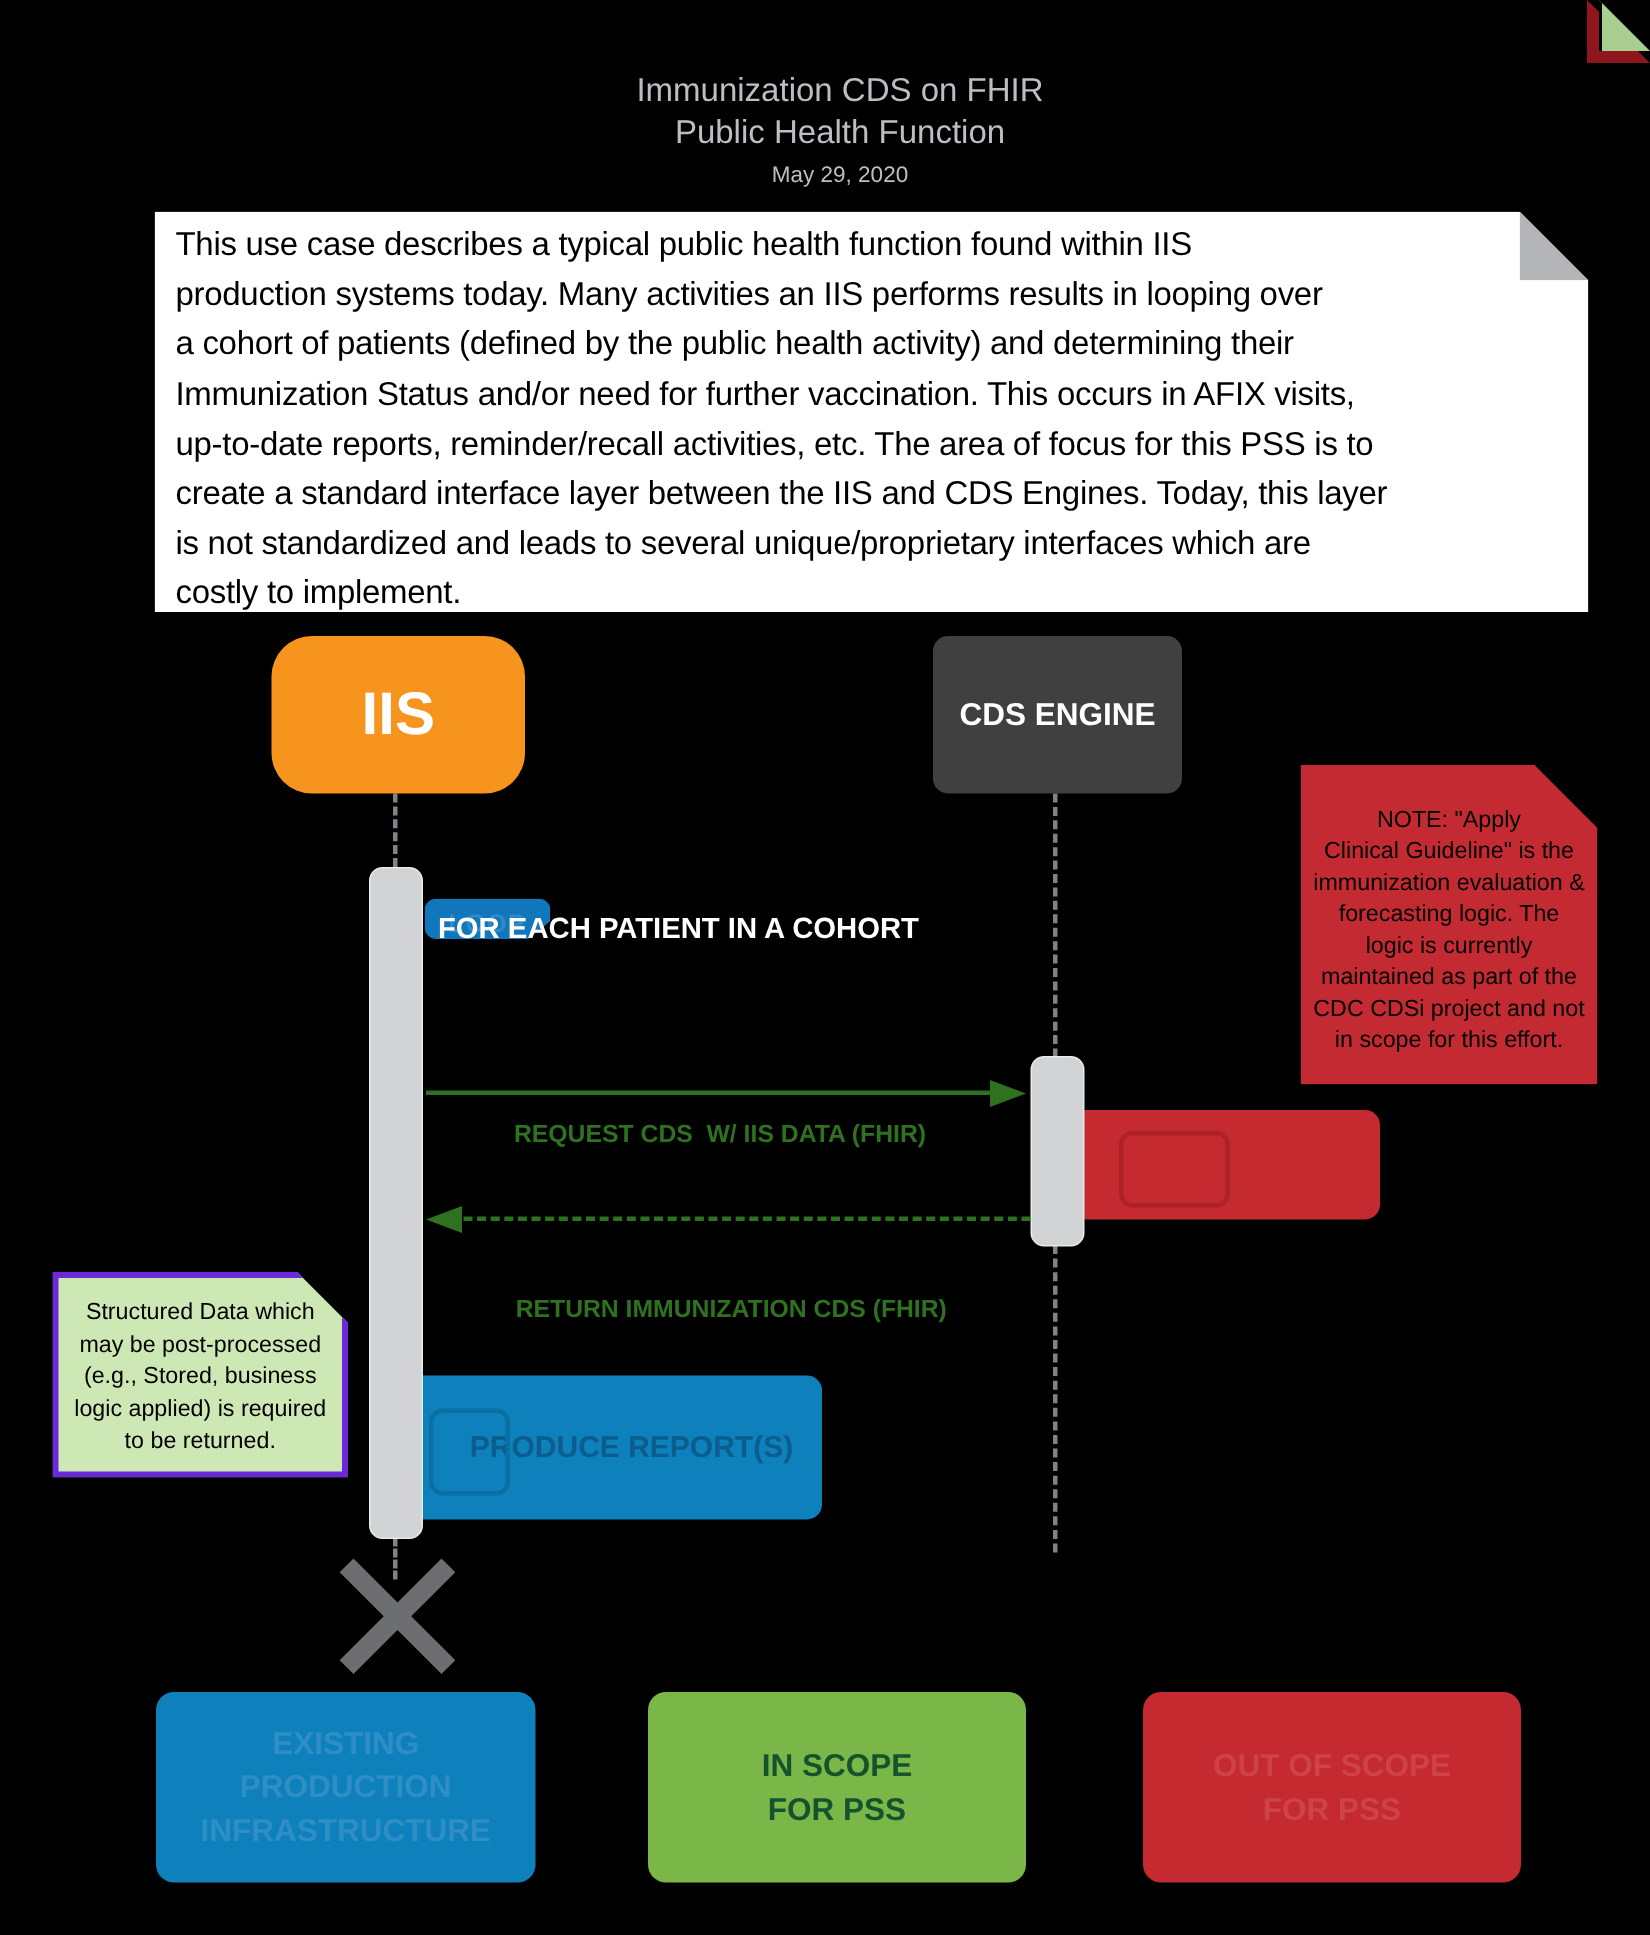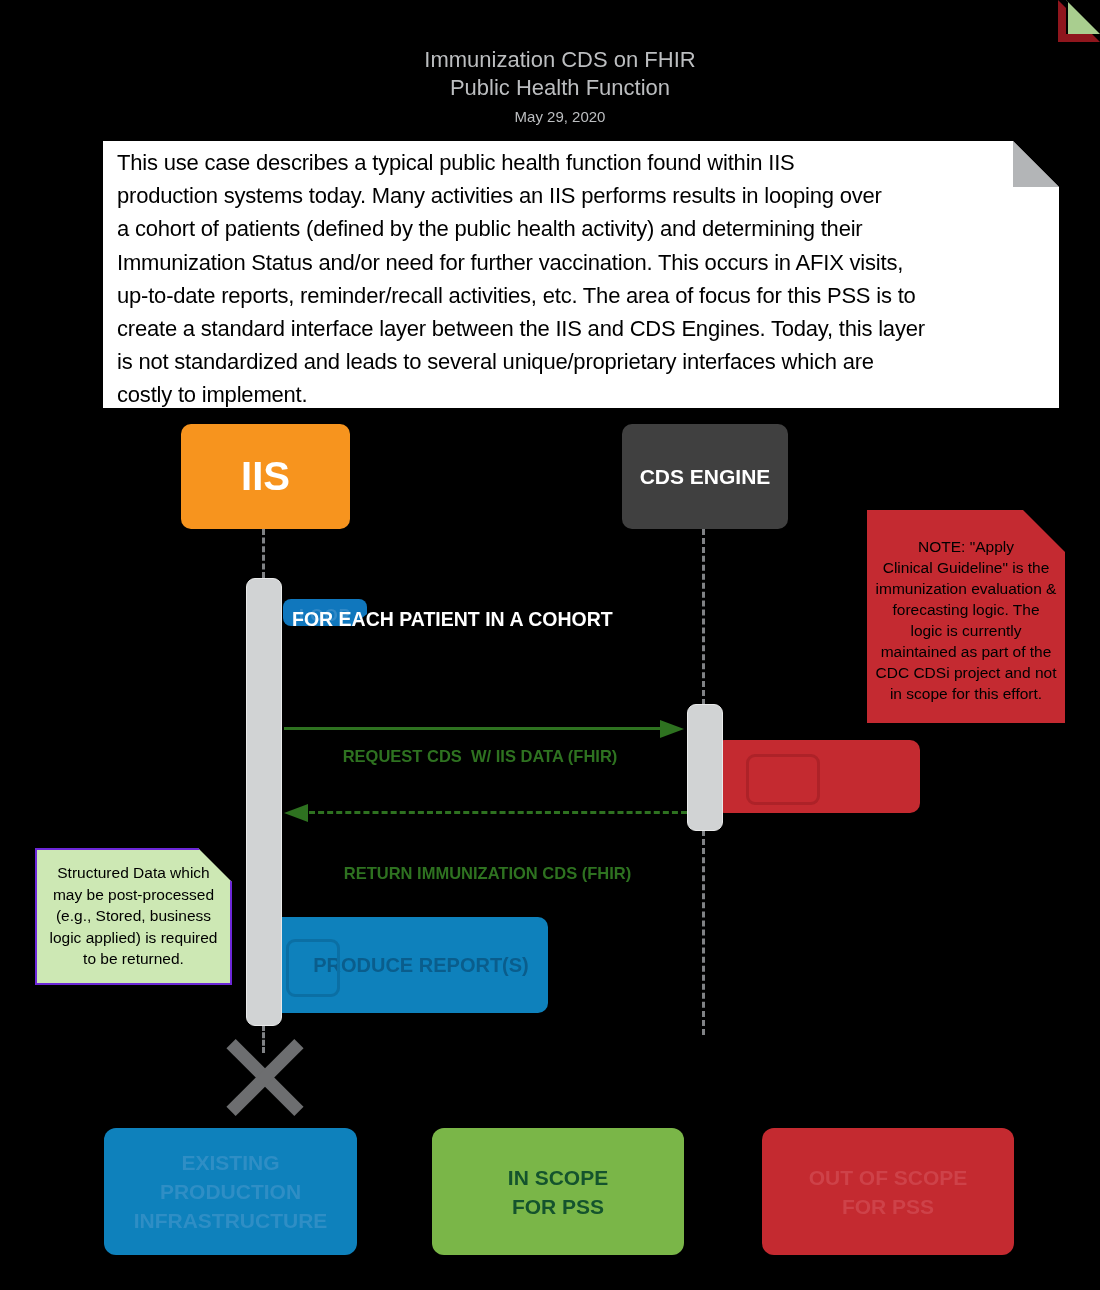--- a/index.html
+++ b/index.html
@@ -53,21 +53,21 @@
   .apply-box{left:714px;top:740px;width:206px;height:73px;font-size:19px;color:#8E1318;padding-left:14px;box-sizing:border-box;}
   .apply-icon{left:32px;top:14px;width:68px;height:45px;border:3px solid #AD2228;border-radius:9px;}
   .produce-box{left:268px;top:917px;width:280px;height:96px;font-size:20px;color:#0A5D8C;padding-left:26px;box-sizing:border-box;}
   .produce-icon{left:18px;top:22px;width:48px;height:52px;border:3px solid #0B6FA4;border-radius:9px;}
   
   .note{color:#000;text-align:center;}
   .cds-note{left:867px;top:510px;width:198px;height:213px;
             clip-path:polygon(0 0,calc(100% - 42px) 0,100% 42px,100% 100%,0 100%);
             font-size:15.5px;line-height:21px;padding-top:26px;box-sizing:border-box;}
   .cds-note-fold{top:0;right:0;width:42px;height:42px;background:#8F161D;clip-path:polygon(0 0,100% 100%,0 100%);}
-  .green-note{left:35px;top:848px;width:197px;height:137px;border:2px solid #6d28d9;box-sizing:border-box;
+  .green-note{left:35px;top:848px;width:197px;height:137px;border:4px solid #6d28d9;box-sizing:border-box;
               clip-path:polygon(0 0,calc(100% - 34px) 0,100% 34px,100% 100%,0 100%);
               font-size:15.5px;line-height:21.5px;padding-top:12px;}
   .green-note-fold{top:0;right:0;width:34px;height:34px;background:#A9CE8F;
                    clip-path:polygon(0 0,100% 100%,0 100%);border-left:2px solid #000;box-sizing:border-box;}
   
   .x-marker{left:228px;top:1041px;width:74px;height:74px;}
   .x-bar{position:absolute;top:30px;left:-11px;width:96px;height:13px;background:#6D6E70;}
   .x-bar.a{transform:rotate(45deg);}
   .x-bar.b{transform:rotate(-45deg);}
   
@@ -98,21 +98,21 @@
 create a standard interface layer between the IIS and CDS Engines. Today, this layer
 is not standardized and leads to several unique/proprietary interfaces which are
 costly to implement.</div>
   </div>
 
   <div class="abs lifeline ll-iis-up"></div>
   <div class="abs lifeline ll-cds-up"></div>
   <div class="abs lifeline ll-cds-low"></div>
   <div class="abs lifeline ll-iis-low"></div>
 
-  <div class="abs actor actor-iis" style="background: rgb(247, 148, 30);">
+  <div class="abs actor actor-iis" style="background: rgb(247, 148, 30); border-radius: 27px;">
     <span>IIS</span>
   </div>
   <div class="abs actor actor-cds" style="background: #404040;">
     <span>CDS ENGINE</span>
   </div>
 
   <div class="abs activity apply-box" style="background: rgb(196, 42, 48);">
     <div class="abs apply-icon"></div>
   </div>
   <div class="abs activity produce-box" style="background: rgb(14, 129, 188);">

